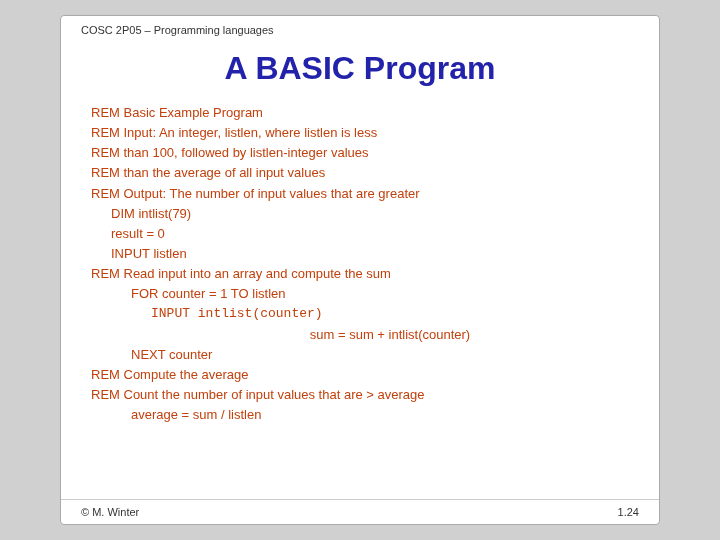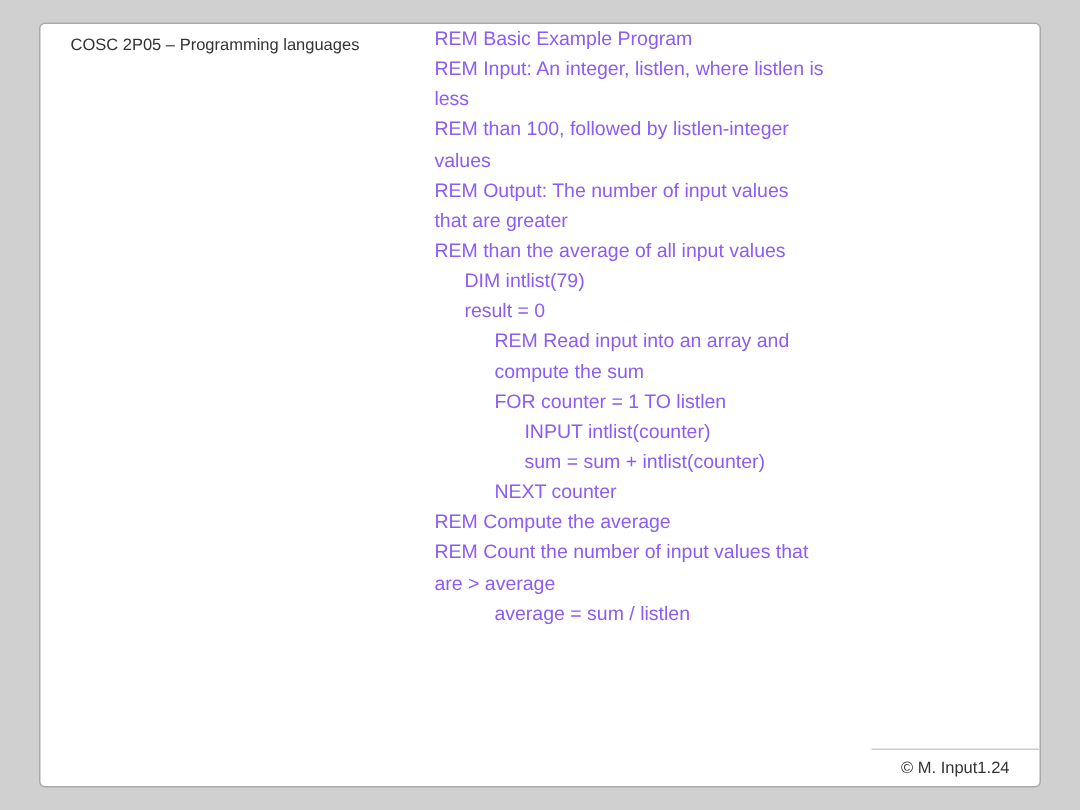--- a/index.html
+++ b/index.html
@@ -12,26 +12,27 @@
       width: 720px;
       height: 540px;
       background: #d0d0d0;
       display: flex;
       align-items: center;
       justify-content: center;
       font-family: Arial, sans-serif;
     }
 
     .slide {
-      width: 668px;
+      width: 600px;
       height: 510px;
       background: #ffffff;
       border: 1px solid #aaaaaa;
       border-radius: 4px;
       display: flex;
+      flex-direction: column;
       padding: 0;
       position: relative;
     }
 
     .slide-header {
       padding: 8px 20px 4px 20px;
       font-size: 11px;
       color: #333333;
     }
 
@@ -42,21 +43,21 @@
 
     .slide-title h1 {
       font-size: 32px;
       font-weight: bold;
       color: #2222aa;
     }
 
     .slide-content {
       padding: 0px 30px 0px 30px;
       font-size: 13px;
-      color: #8b5cf6;
+      color: #c2410c;
       line-height: 1.55;
       flex: 1;
     }
 
     .slide-content .line {
       display: block;
     }
 
     .slide-footer {
       display: flex;
@@ -69,36 +70,40 @@
     }
   </style>
 </head>
 <body>
 
 <div class="slide">
   <div class="slide-header">
     <span>COSC 2P05 – Programming languages</span>
   </div>
 
+  <div class="slide-title">
+    <h1>A BASIC Program</h1>
+  </div>
 
   <div class="slide-content">
   <span class="line" style="padding-left: 0px;">REM Basic Example Program</span>
       <span class="line" style="padding-left: 0px;">REM Input: An integer, listlen, where listlen is less</span>
       <span class="line" style="padding-left: 0px;">REM than 100, followed by listlen-integer values</span>
+      <span class="line" style="padding-left: 0px;">REM than the average of all input values</span>
       <span class="line" style="padding-left: 0px;">REM Output: The number of input values that are greater</span>
-      <span class="line" style="padding-left: 0px;">REM than the average of all input values</span>
       <span class="line" style="padding-left: 20px;">DIM intlist(79)</span>
       <span class="line" style="padding-left: 20px;">result = 0</span>
-      <span class="line" style="padding-left: 0px; margin-left: 40px;">REM Read input into an array and compute the sum</span>
+      <span class="line" style="padding-left: 20px;">INPUT listlen</span>
+      <span class="line" style="padding-left: 0px;">REM Read input into an array and compute the sum</span>
       <span class="line" style="padding-left: 40px;">FOR counter = 1 TO listlen</span>
-      <span class="line" style="padding-left: 60px;">INPUT intlist(counter)</span>
-      <span class="line" style="padding-left: 60px;">sum = sum + intlist(counter)</span>
+      <span class="line" style="padding-left: 60px; font-family: Liberation Mono, monospace;">INPUT intlist(counter)</span>
+      <span class="line" style="padding-left: 60px; text-align: center;">sum = sum + intlist(counter)</span>
       <span class="line" style="padding-left: 40px;">NEXT counter</span>
       <span class="line" style="padding-left: 0px;">REM Compute the average</span>
       <span class="line" style="padding-left: 0px;">REM Count the number of input values that are &gt; average</span>
       <span class="line" style="padding-left: 40px;">average = sum / listlen</span>
     </div>
 
   <div class="slide-footer">
-    <span>© M. Input</span>
+    <span>© M. Winter</span>
     <span>1.24</span>
   </div>
 </div>
 
 </body></html>

